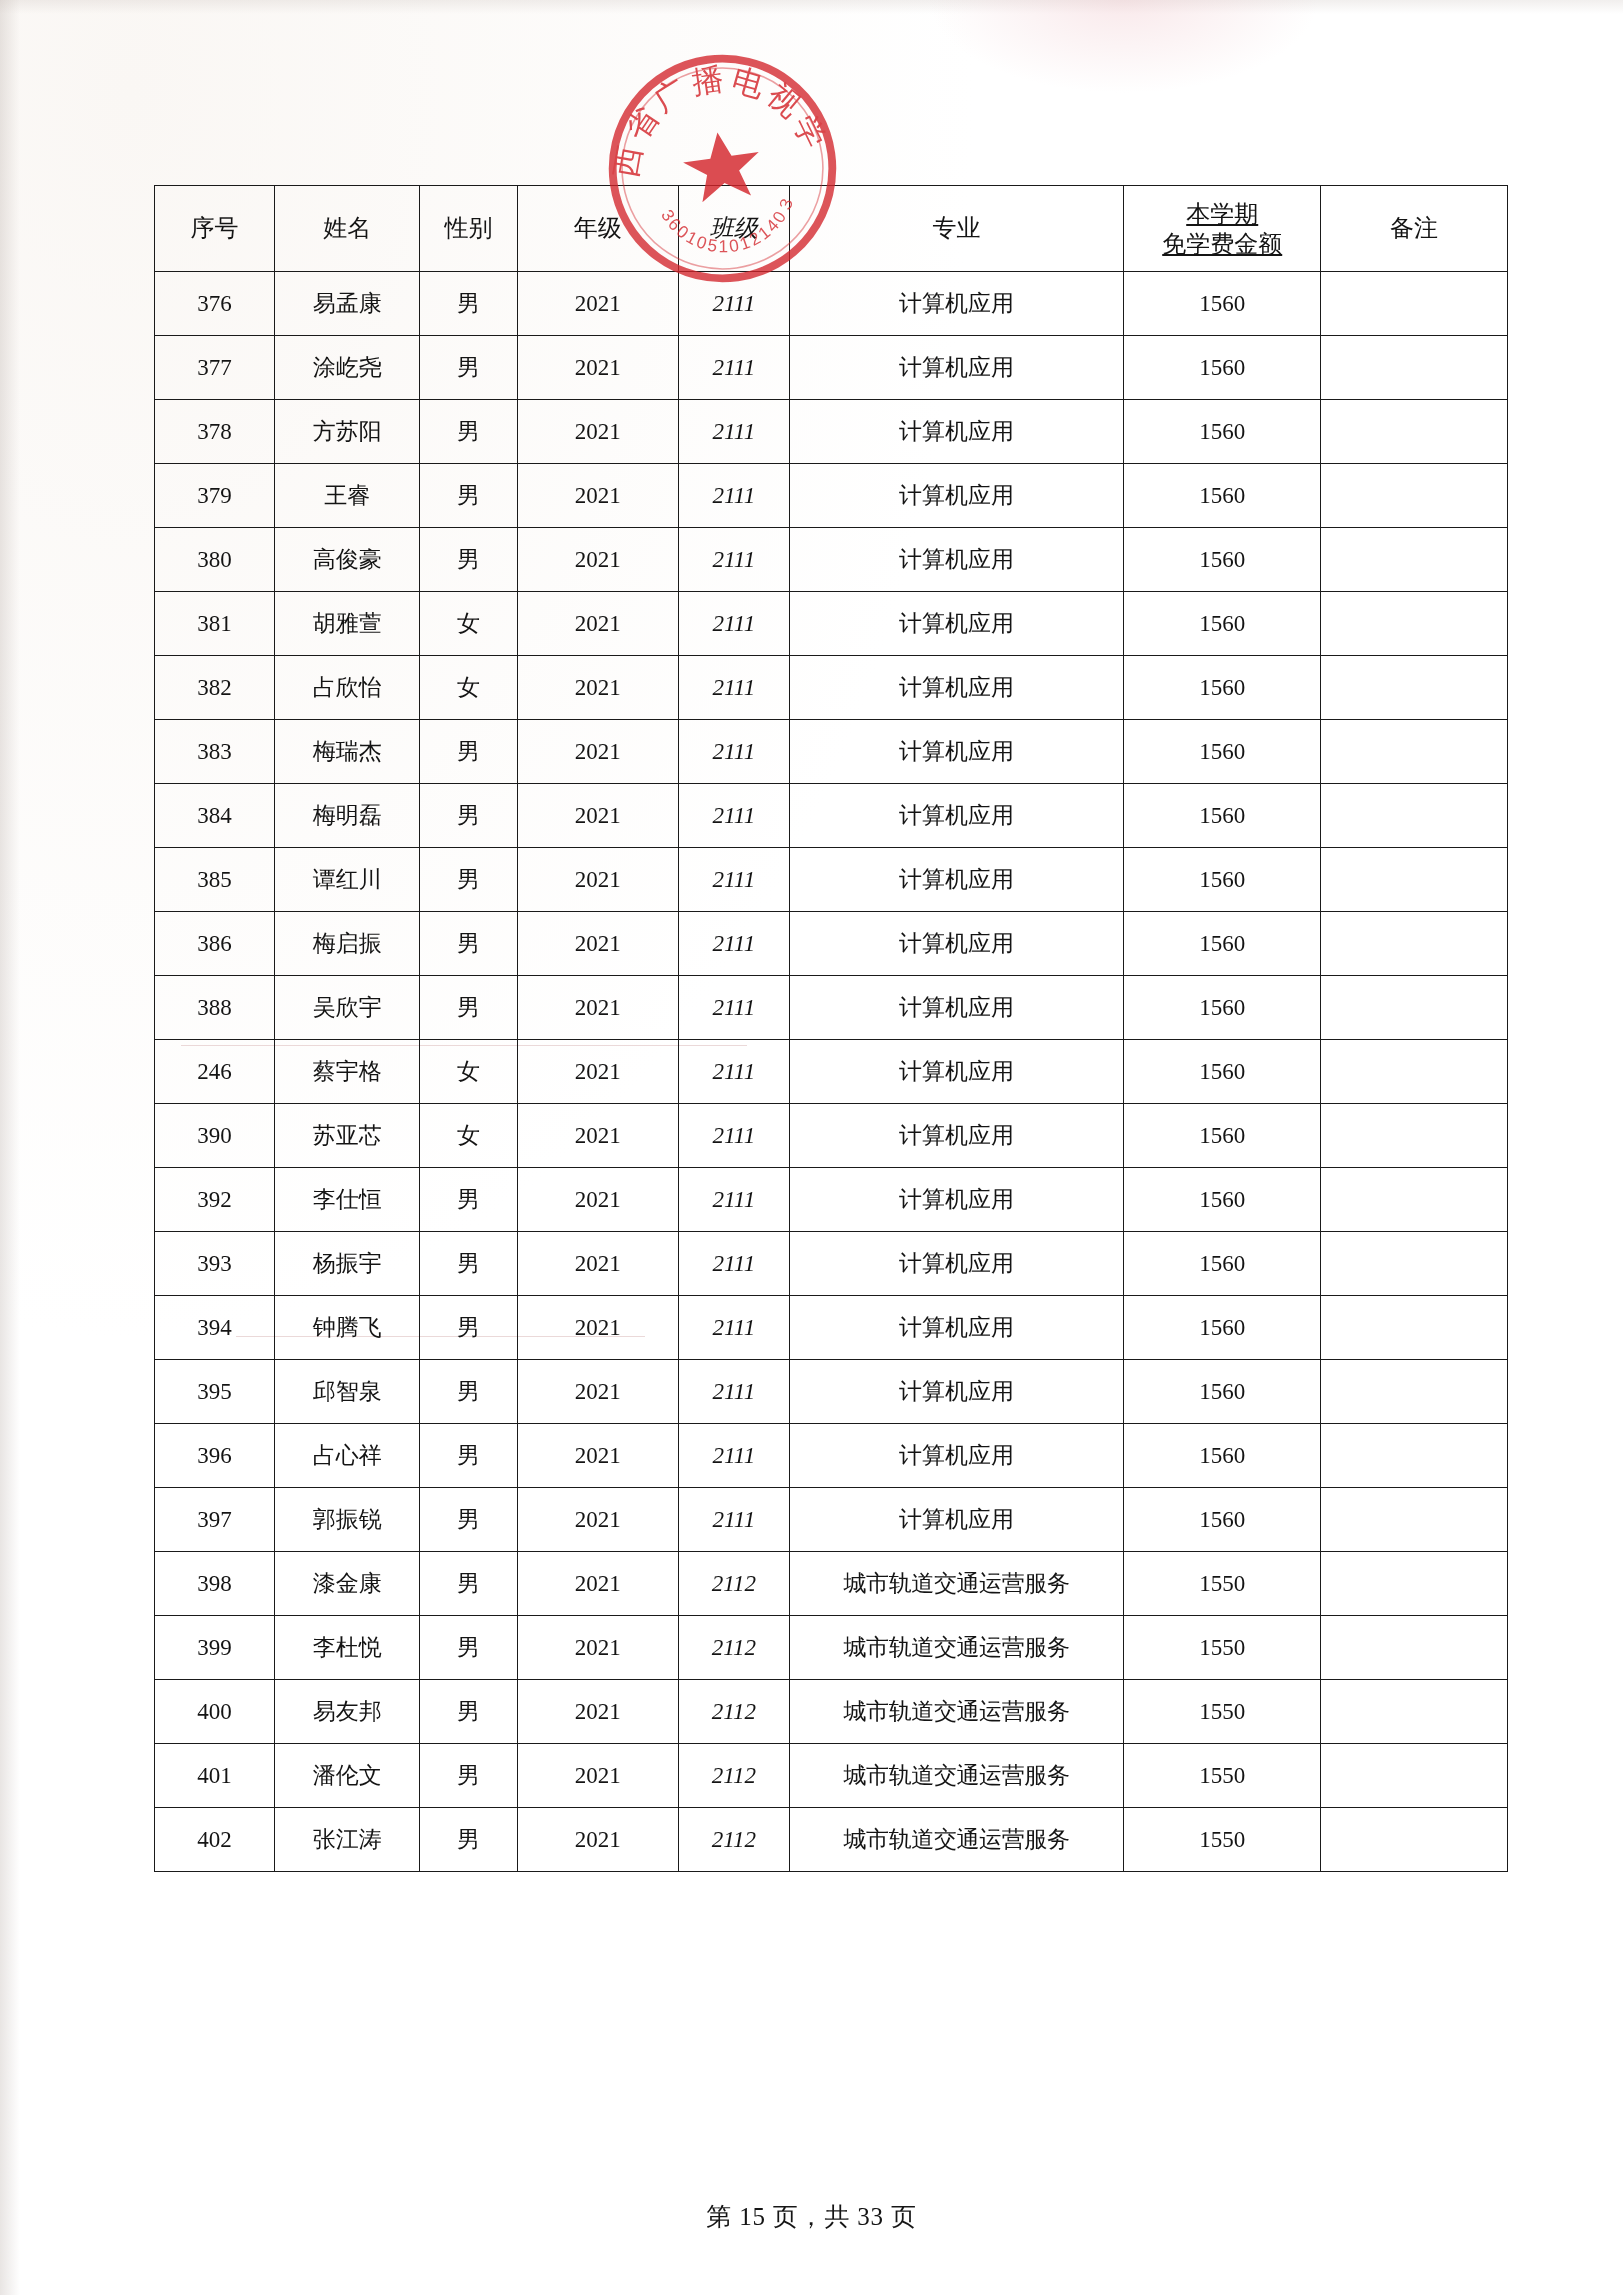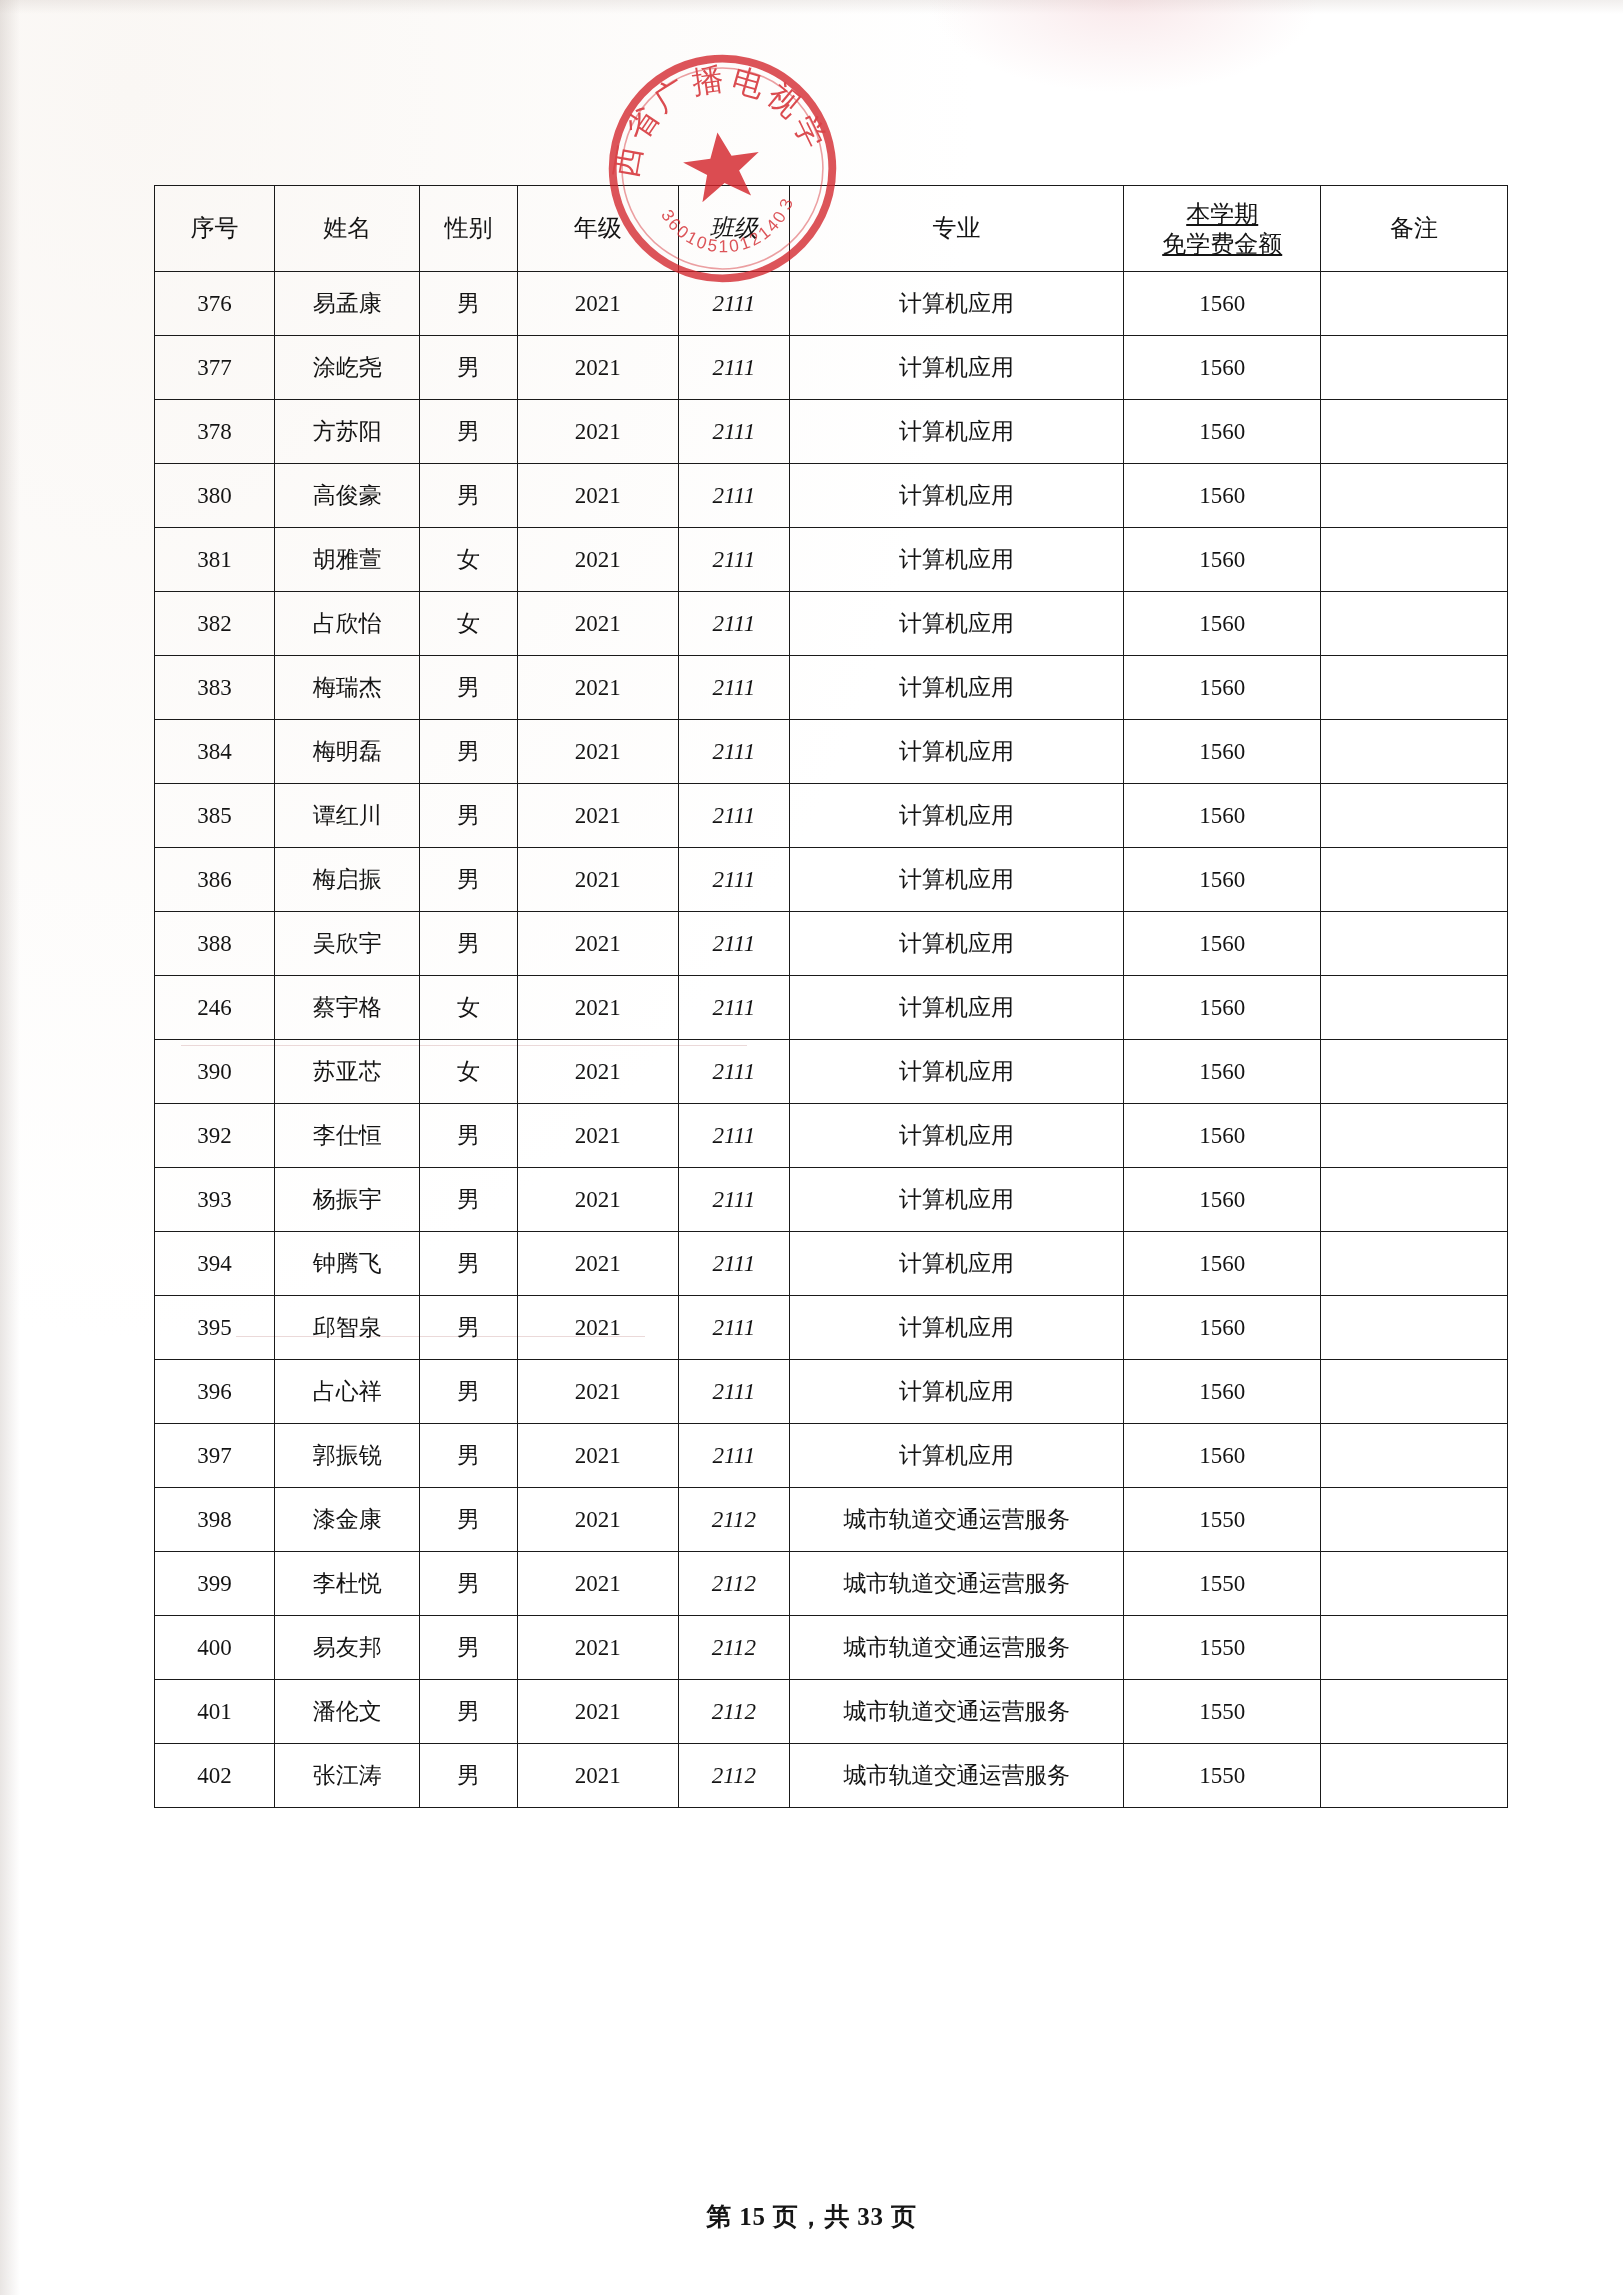--- a/index.html
+++ b/index.html
@@ -107,21 +107,20 @@
   .footer {
     position: absolute;
     left: 0;
     right: 0;
     top: 2200px;
     text-align: center;
     font-size: 25px;
     letter-spacing: 0.8px;
     color: #151515;
     font-family: "Liberation Serif", "DejaVu Serif", serif;
-    font-weight: bold;
   }
 
   
   .streak {
     position: absolute;
     height: 0.8px;
     background: rgba(215,180,180,0.5);
     pointer-events: none;
   }
 </style>
@@ -172,20 +171,30 @@
           <td class="col-sex">男</td>
           <td class="col-grade">2021</td>
           <td class="col-class">2111</td>
           <td class="col-major">计算机应用</td>
           <td class="col-amount">1560</td>
           <td class="col-note"></td>
         </tr>
         <tr>
           <td class="col-idx">378</td>
           <td class="col-name">方苏阳</td>
+          <td class="col-sex">男</td>
+          <td class="col-grade">2021</td>
+          <td class="col-class">2111</td>
+          <td class="col-major">计算机应用</td>
+          <td class="col-amount">1560</td>
+          <td class="col-note"></td>
+        </tr>
+        <tr>
+          <td class="col-idx">379</td>
+          <td class="col-name">王睿</td>
           <td class="col-sex">男</td>
           <td class="col-grade">2021</td>
           <td class="col-class">2111</td>
           <td class="col-major">计算机应用</td>
           <td class="col-amount">1560</td>
           <td class="col-note"></td>
         </tr>
         <tr>
           <td class="col-idx">380</td>
           <td class="col-name">高俊豪</td>

